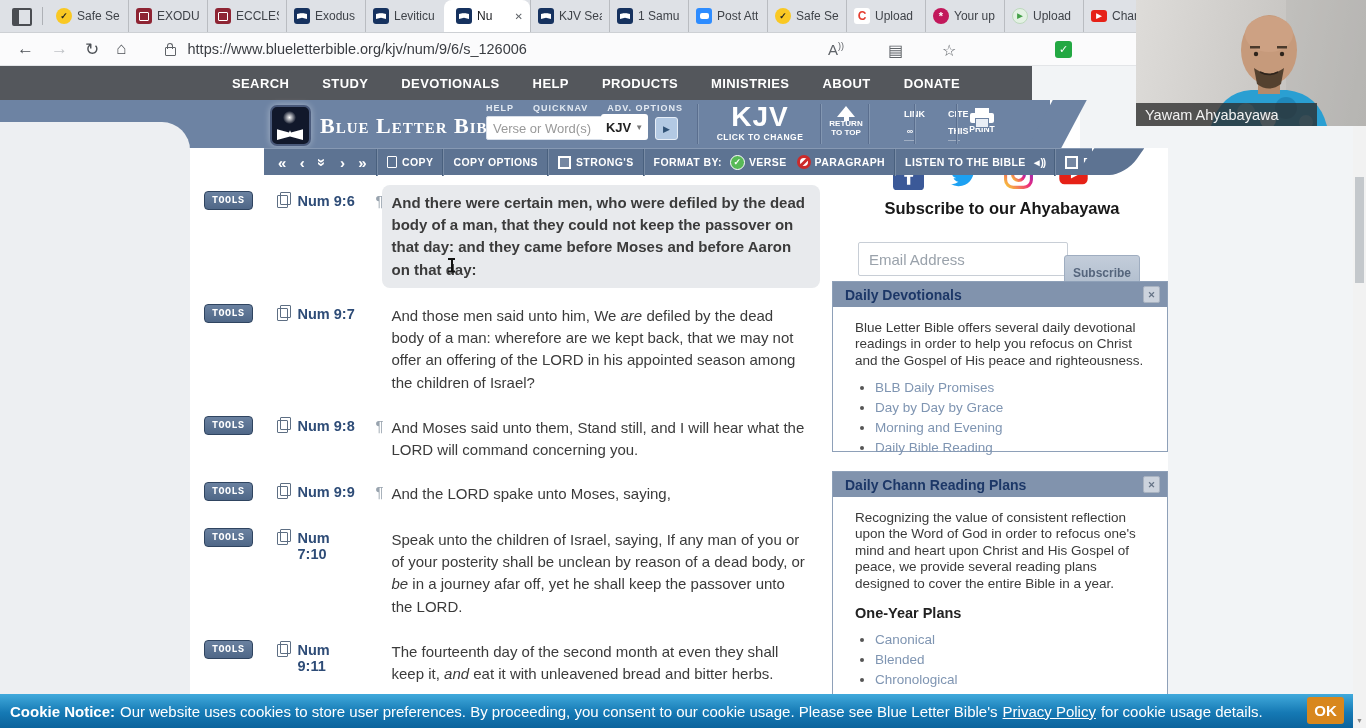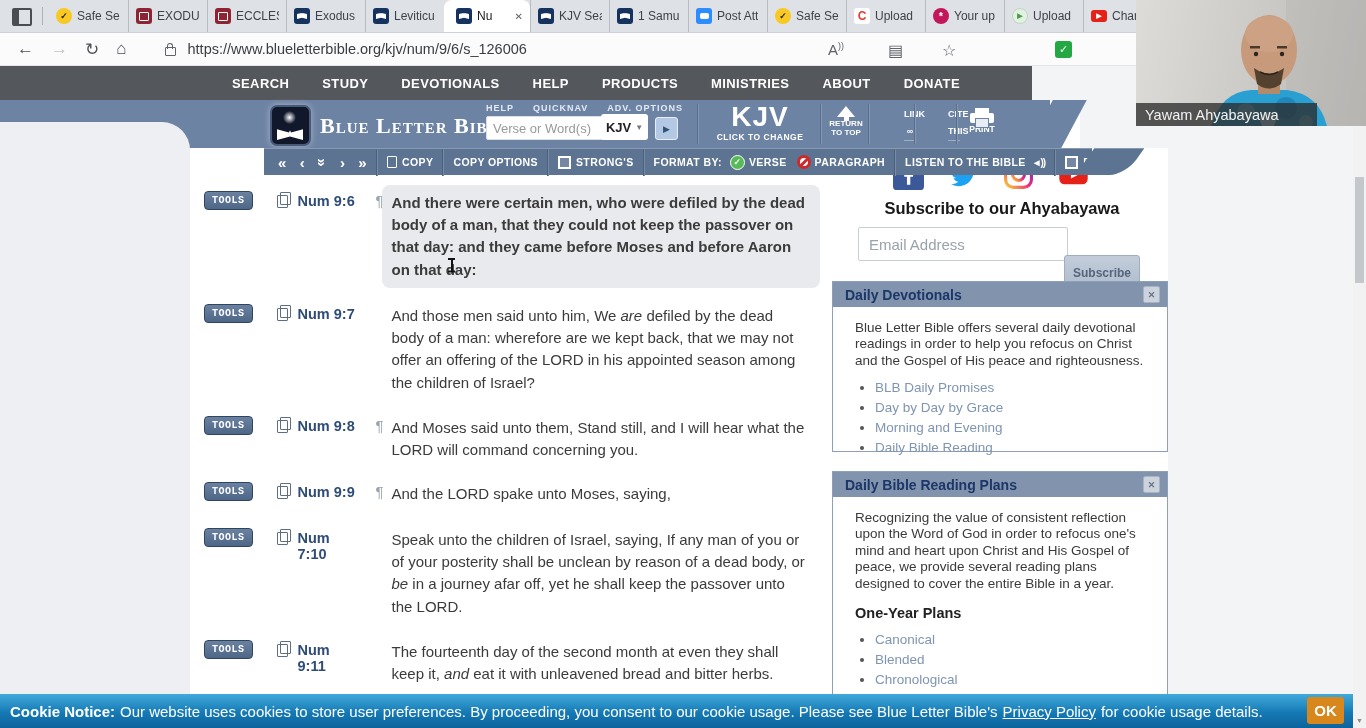--- a/index.html
+++ b/index.html
@@ -122,21 +122,21 @@
   .vpil{flex:none;width:16px;margin-left:14px;color:#98a3ae;font-size:15px;padding-top:2px;}
   .vtext{width:418px;font-size:15px;line-height:22.2px;color:#3b3b3b;padding-top:2px;}
   .vtext i{font-style:italic;}
   .vtext.hl{background:#e8eaed;border-radius:8px;padding:7px 10px;margin:-5px 0 0 -10px;font-weight:bold;}
 
   
   .social{left:893px;top:159px;display:flex;gap:24px;z-index:4;}
   .soc{width:31px;height:31px;display:inline-block;}
   .soc svg{width:31px;height:31px;}
   .nl-title{left:836px;top:199px;width:332px;text-align:center;font-size:16.5px;font-weight:bold;color:#181818;}
-  .nl-input{left:858px;top:227px;width:188px;height:32px;border:1px solid #c8ced6;border-radius:2px;background:#fff;
+  .nl-input{left:858px;top:242px;width:188px;height:32px;border:1px solid #c8ced6;border-radius:2px;background:#fff;
             font-size:15px;color:#444;padding:0 10px;font-family:"Liberation Sans",sans-serif;}
   .nl-input::placeholder{color:#9aa2ab;}
   .nl-btn{left:1064px;top:227px;width:74px;height:34px;background:linear-gradient(#c3cdda,#aebbcc);border:1px solid #9fadc0;
           border-radius:3px;color:#55657c;font-weight:bold;font-size:12px;display:flex;align-items:center;justify-content:center;margin-top:28px;}
   .panel{position:absolute;left:832px;width:336px;background:#fff;border:1px solid #8ea0b8;box-sizing:border-box;}
   .panel-h{height:25px;background:#8193ad;display:flex;align-items:center;padding:0 7px 0 12px;
            font-weight:bold;font-size:14px;color:#1c3767;}
   .panel-x{margin-left:auto;width:15px;height:15px;background:#ccd3dd;border:1px solid #a9b3c1;color:#667487;
            font-size:9px;display:flex;align-items:center;justify-content:center;border-radius:2px;}
   .panel-b{padding:13px 14px 0 22px;font-size:13.5px;line-height:16.4px;color:#3a3a3a;}
@@ -447,21 +447,21 @@
           <li><span class="plink">BLB Daily Promises</span></li>
           <li><span class="plink">Day by Day by Grace</span></li>
           <li><span class="plink">Morning and Evening</span></li>
           <li><span class="plink">Daily Bible Reading</span></li>
         </ul>
     </div>
   </div>
 
   <div class="panel" style="top:471px;height:250px">
     <div class="panel-h">
-      <span>Daily Bible Reading Plans</span>
+      <span>Daily Chann Reading Plans</span>
       <span class="panel-x">✕</span>
     </div>
     <div class="panel-b">
       <span>Recognizing the value of consistent reflection upon the Word of God in order to refocus one's mind and heart upon Christ and His Gospel of peace, we provide several reading plans designed to cover the entire Bible in a year.</span>
       <div class="psub">One-Year Plans</div>
       <ul id="planlinks">
           <li><span class="plink">Canonical</span></li>
           <li><span class="plink">Blended</span></li>
           <li><span class="plink">Chronological</span></li>
           <li><span class="plink">Historical</span></li>

